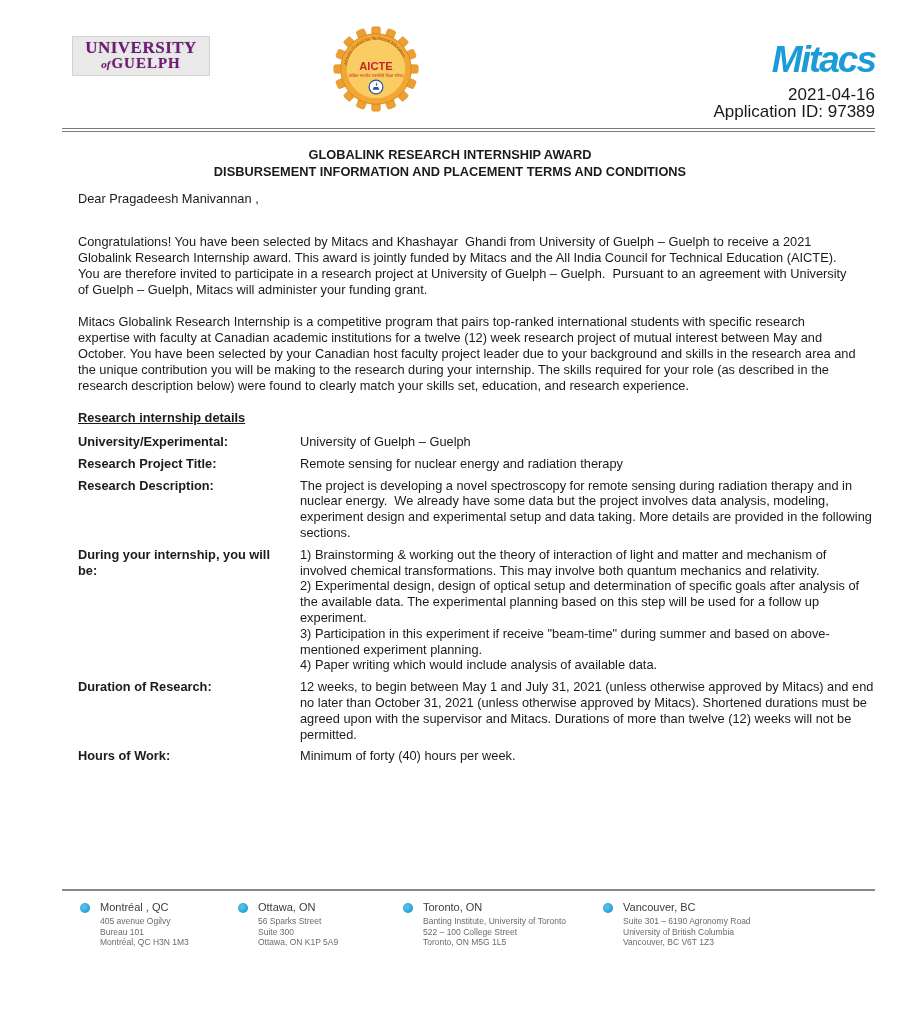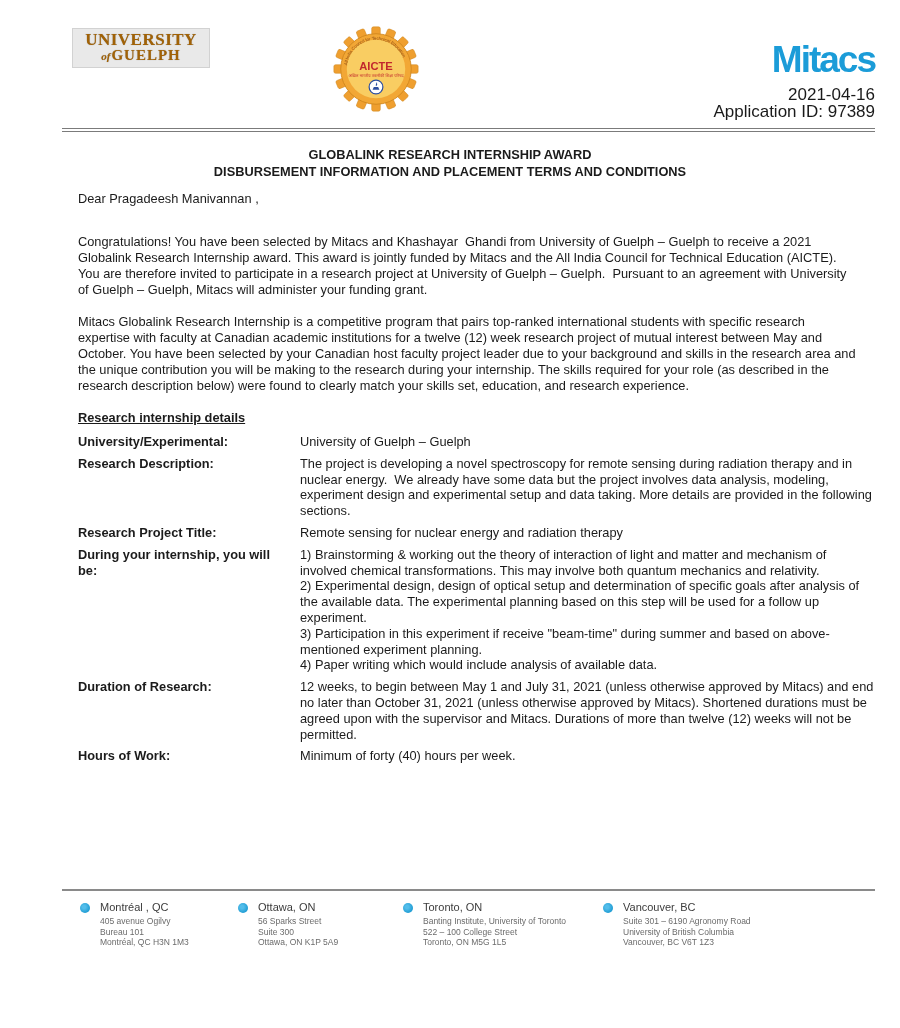--- a/index.html
+++ b/index.html
@@ -3,34 +3,34 @@
 <meta charset="utf-8">
 <style>
   html,body { margin:0; padding:0; background:#fff; }
   .page {
     position:relative; width:900px; height:1028px; background:#ffffff;
     font-family:"Liberation Sans", sans-serif; color:#1b1b1b; overflow:hidden;
   }
 
   
   .uog-logo {
-    position:absolute; left:72px; top:28px; width:128px; padding:3px 4px;
+    position:absolute; left:72px; top:36px; width:128px; padding:3px 4px;
     background:#e9e9e9; border:1px solid #d2d2d2; text-align:center;
-    font-family:"Liberation Serif", serif; color:#a16207;
+    font-family:"Liberation Serif", serif; color:#701a75;
     text-shadow:0 0 1px #9a9a9a;
   }
   .uog-l1 { font-size:17px; font-weight:bold; letter-spacing:.5px; line-height:16px; }
   .uog-l2 { font-size:15px; font-weight:bold; letter-spacing:1px; line-height:15px; }
   .uog-of { font-style:italic; font-size:11px; letter-spacing:0; margin-right:1px; }
 
   .aicte-logo { position:absolute; left:333px; top:26px; width:86px; height:86px; }
 
   .mitacs-block { position:absolute; right:25px; top:40px; text-align:right; }
   .mitacs-word {
-    font-size:37px; font-weight:bold; letter-spacing:-2px;
+    font-size:37px; font-weight:bold; font-style:italic; letter-spacing:-2px;
     color:#1b9cd8; line-height:40px; margin-bottom:6px;
   }
   .hdr-date, .hdr-appid { font-size:17px; color:#1a1a1a; line-height:17px; }
 
   .rule-top { position:absolute; left:62px; right:25px; top:128px; border-top:4px double #7b7b7b; }
 
   
   .doc-title {
     position:absolute; top:147px; left:0; right:0; text-align:center;
     font-size:12.8px; font-weight:bold; line-height:16.5px; color:#1b1b1b;
@@ -123,26 +123,26 @@
     <p>Congratulations! You have been selected by Mitacs and Khashayar  Ghandi from University of Guelph – Guelph to receive a 2021 Globalink Research Internship award. This award is jointly funded by Mitacs and the All India Council for Technical Education (AICTE). You are therefore invited to participate in a research project at University of Guelph – Guelph.  Pursuant to an agreement with University of Guelph – Guelph, Mitacs will administer your funding grant.</p>
     <p>Mitacs Globalink Research Internship is a competitive program that pairs top-ranked international students with specific research expertise with faculty at Canadian academic institutions for a twelve (12) week research project of mutual interest between May and October. You have been selected by your Canadian host faculty project leader due to your background and skills in the research area and the unique contribution you will be making to the research during your internship. The skills required for your role (as described in the research description below) were found to clearly match your skills set, education, and research experience.</p>
 
     <div class="details-heading">Research internship details</div>
 
     <div class="drow">
       <div class="dlabel">University/Experimental:</div>
       <div class="dvalue">University of Guelph – Guelph</div>
     </div>
     <div class="drow">
+      <div class="dlabel">Research Project Title:</div>
+      <div class="dvalue">Remote sensing for nuclear energy and radiation therapy</div>
+    </div>
+    <div class="drow">
       <div class="dlabel">Research Description:</div>
       <div class="dvalue">The project is developing a novel spectroscopy for remote sensing during radiation therapy and in nuclear energy.  We already have some data but the project involves data analysis, modeling, experiment design and experimental setup and data taking. More details are provided in the following sections.</div>
-    </div>
-    <div class="drow">
-      <div class="dlabel">Research Project Title:</div>
-      <div class="dvalue">Remote sensing for nuclear energy and radiation therapy</div>
     </div>
     <div class="drow">
       <div class="dlabel">During your internship, you will be:</div>
       <div class="dvalue">1) Brainstorming &amp; working out the theory of interaction of light and matter and mechanism of involved chemical transformations. This may involve both quantum mechanics and relativity.
 2) Experimental design, design of optical setup and determination of specific goals after analysis of the available data. The experimental planning based on this step will be used for a follow up experiment.
 3) Participation in this experiment if receive "beam-time" during summer and based on above-mentioned experiment planning.
 4) Paper writing which would include analysis of available data.</div>
     </div>
     <div class="drow">
       <div class="dlabel">Duration of Research:</div>

